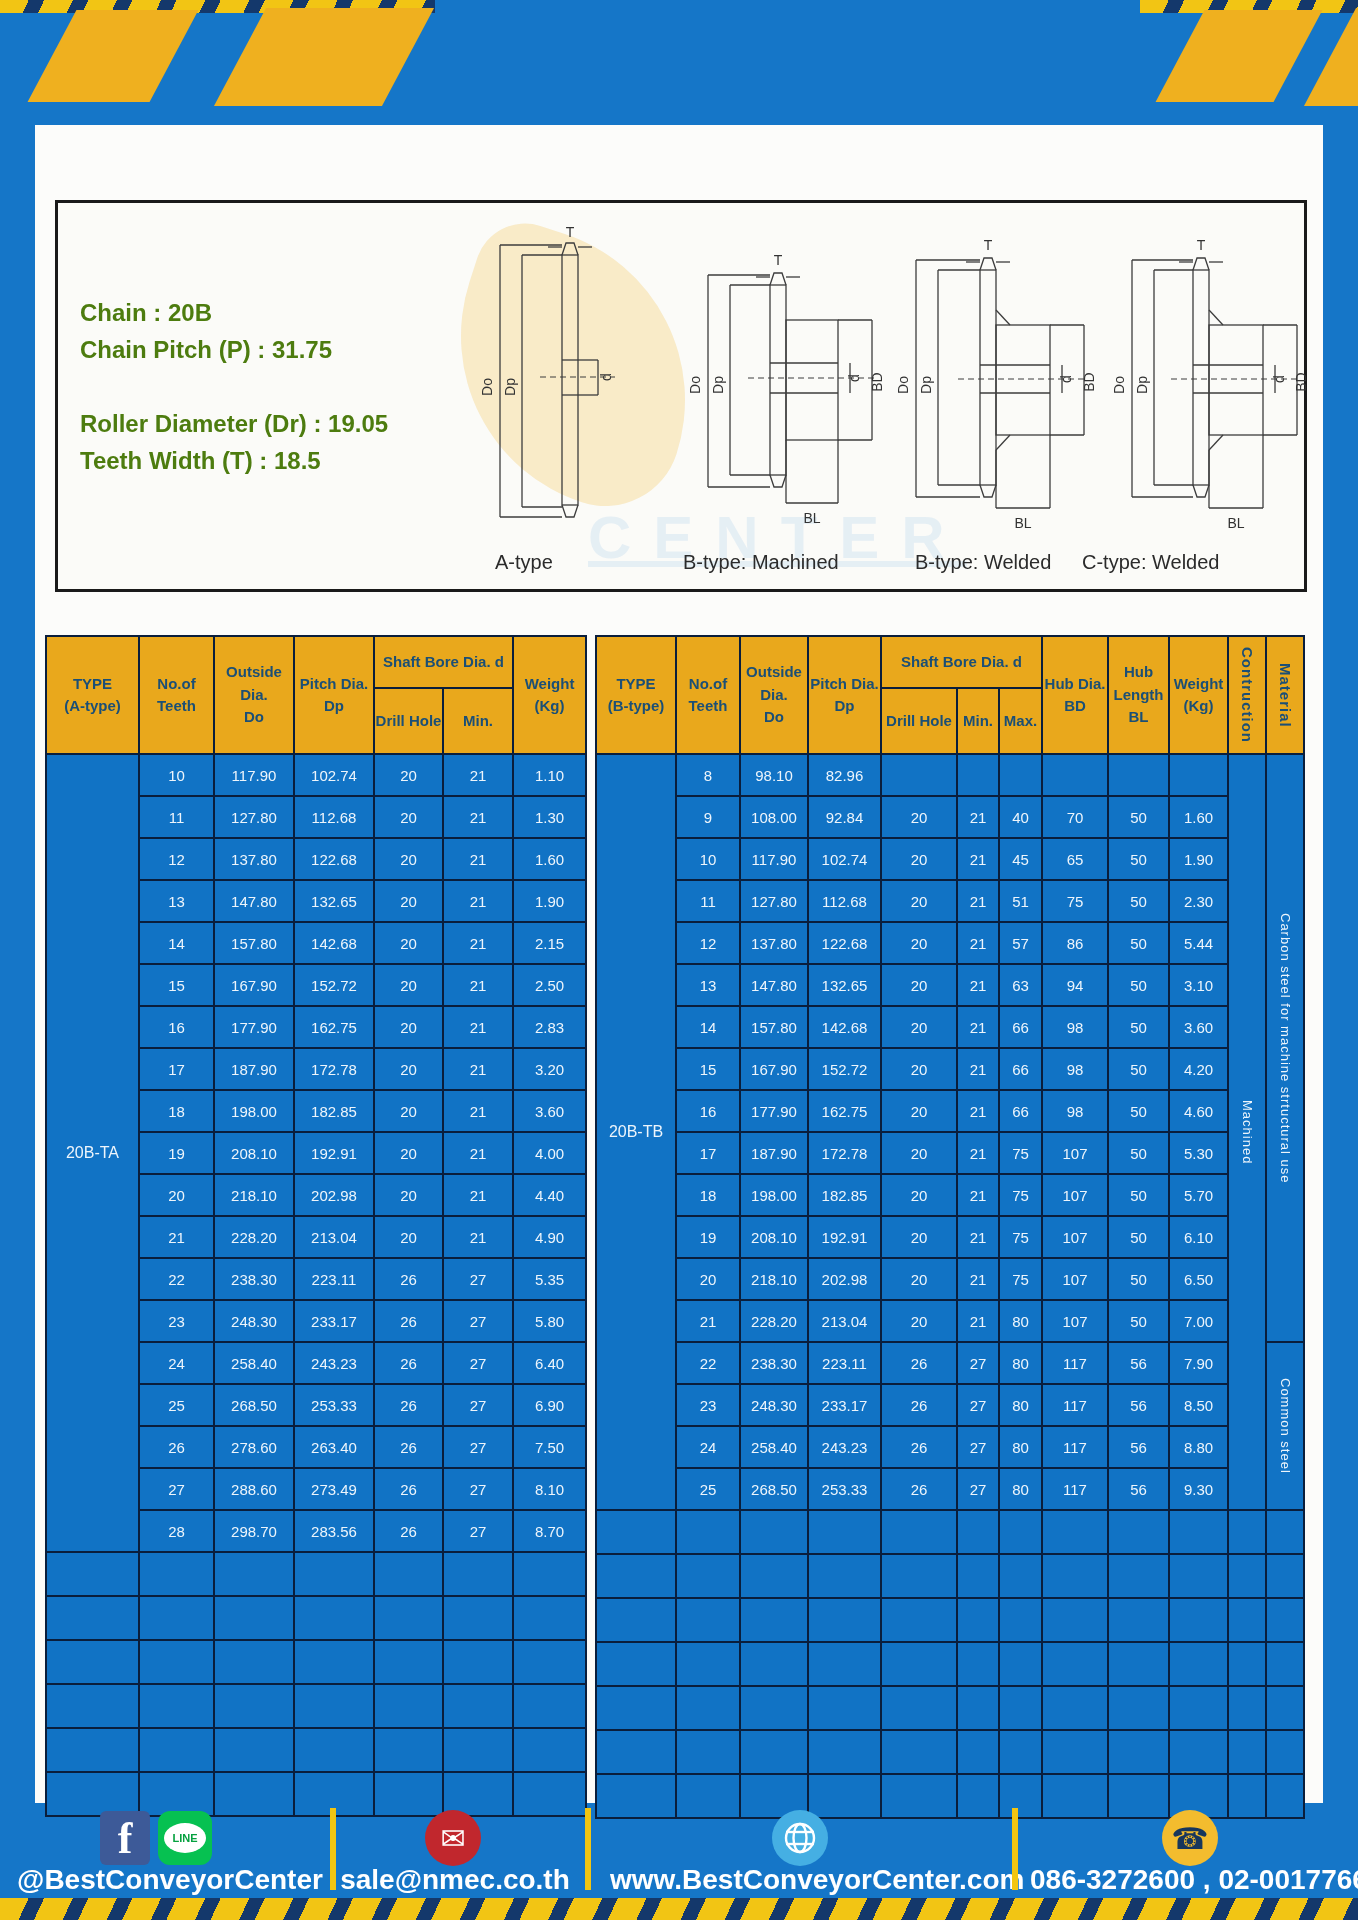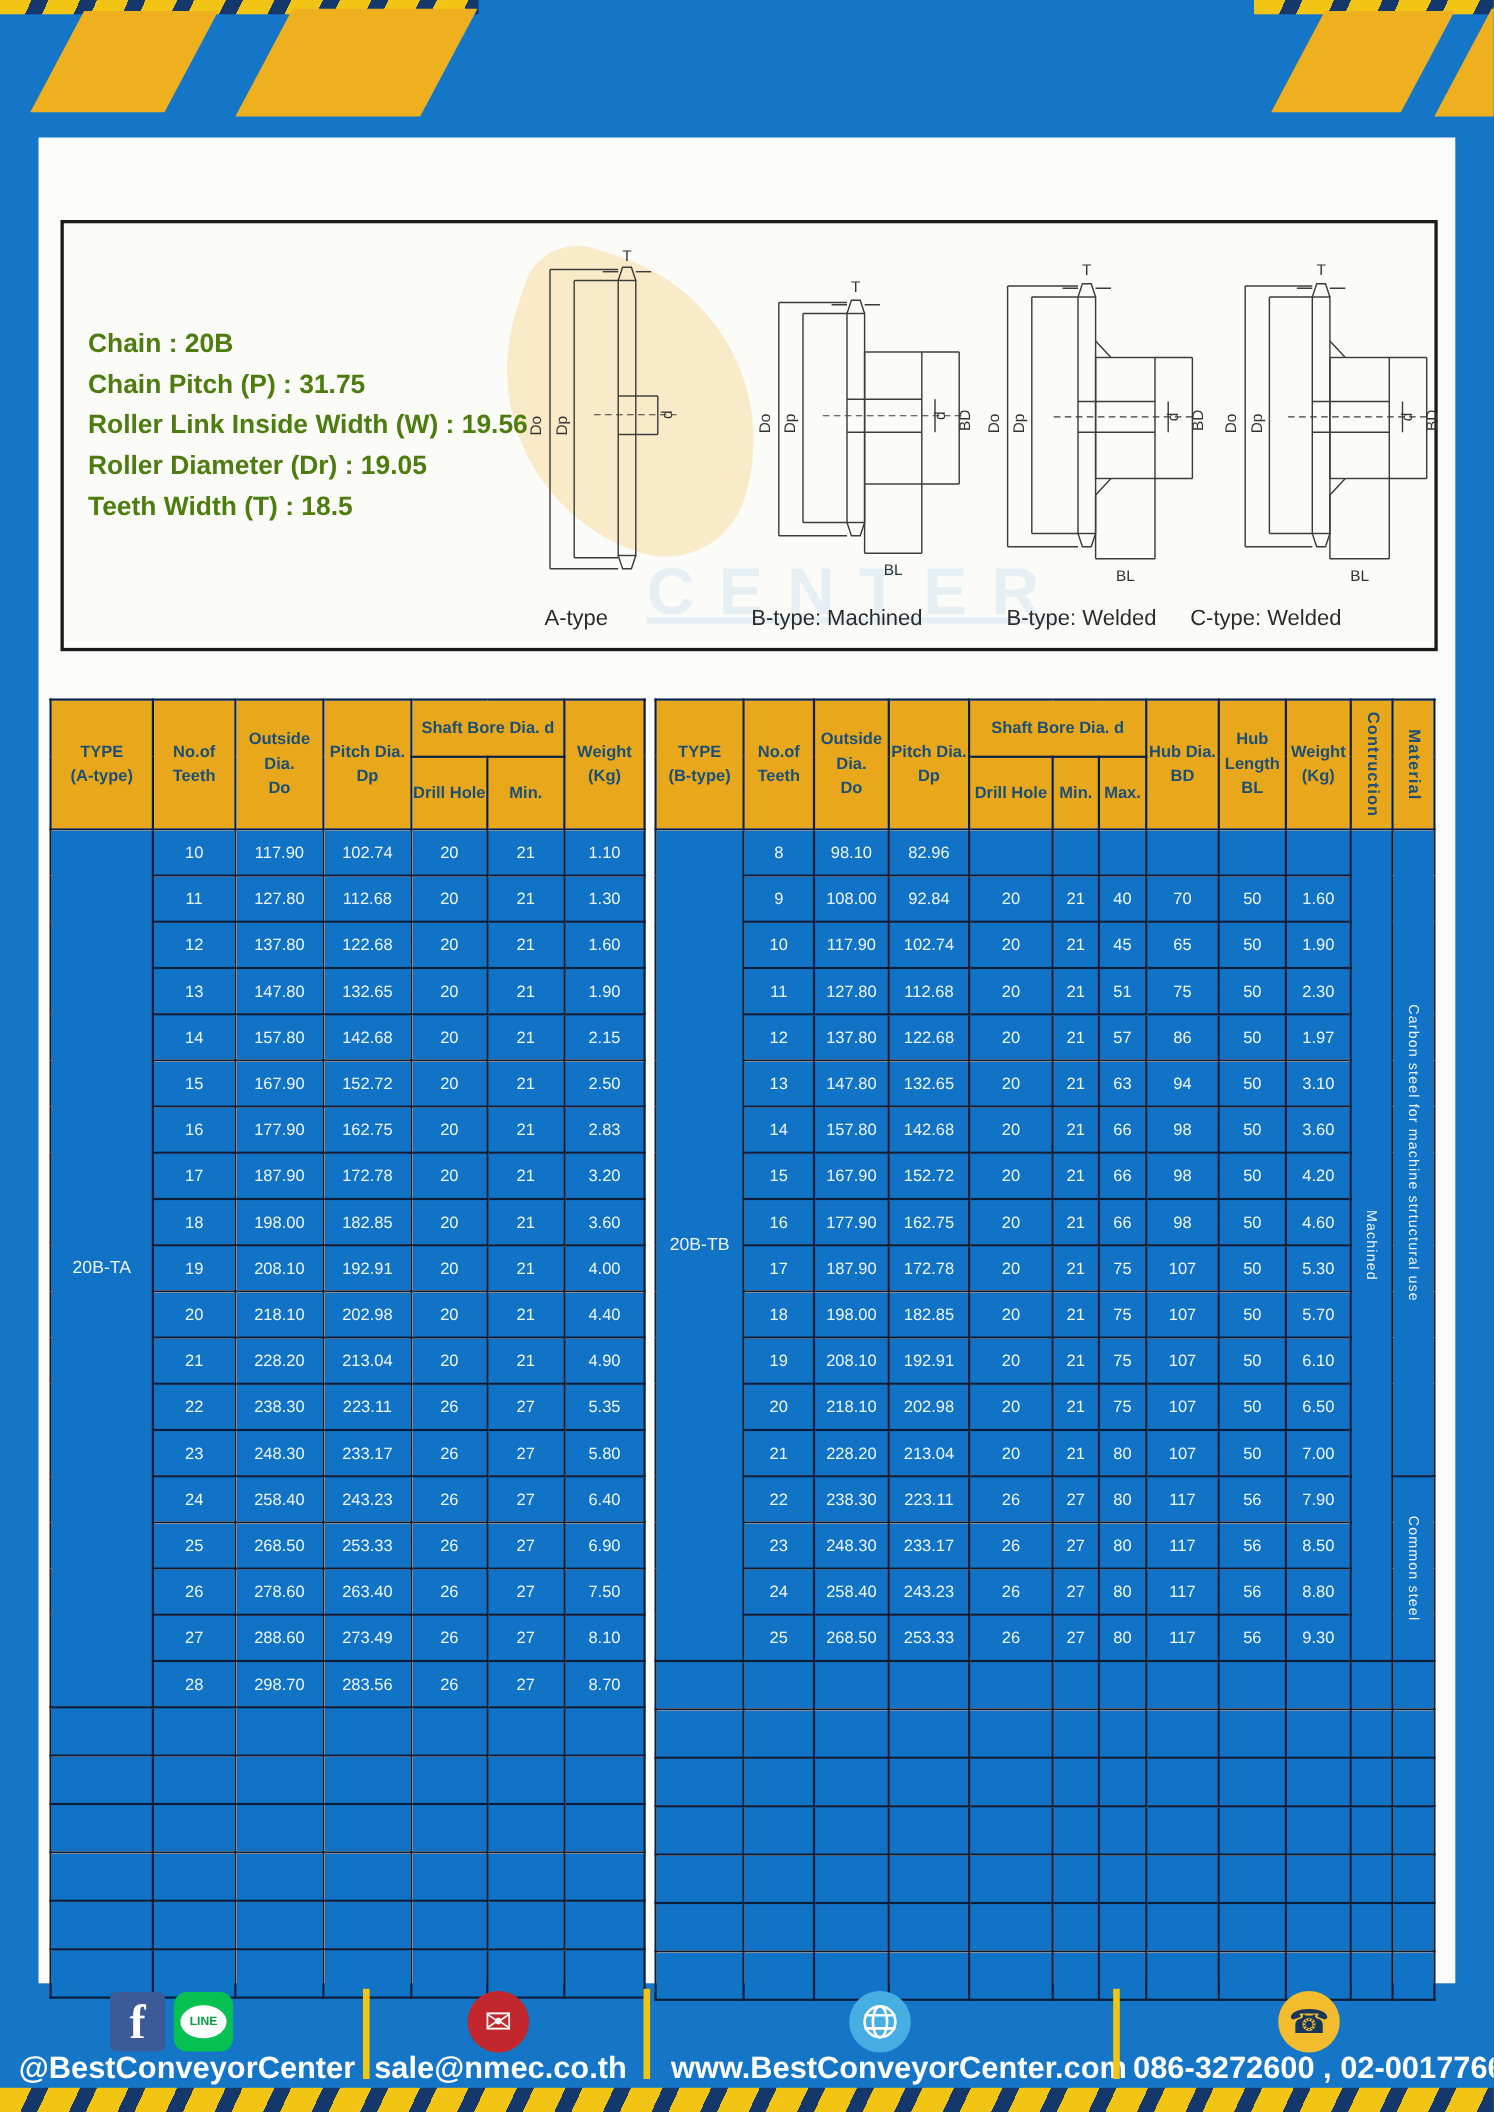--- a/index.html
+++ b/index.html
@@ -64,21 +64,20 @@
 
   <div id="sheet"></div>
 
 
   <div id="spec-box">
     <div class="swirl" style="left:390px;top:40px;width:250px;height:250px;transform:rotate(18deg);"></div>
     <div class="wm" style="left:530px;top:300px;font-size:60px;opacity:.35;text-decoration:underline;">CENTER</div>
 
     <div class="spec-line" style="top:96px;">Chain  : 20B</div>
     <div class="spec-line" style="top:133px;">Chain Pitch (P)  :  31.75</div>
-    <div class="spec-line" style="top:170px;">Roller Link Inside Width (W)  :  19.56</div>
     <div class="spec-line" style="top:207px;">Roller Diameter (Dr)  : 19.05</div>
     <div class="spec-line" style="top:244px;">Teeth Width (T)  :  18.5</div>
 
     <svg class="dia" style="left:412px;" width="170" height="310" viewBox="0 0 170 310">
       <path d="M92,30 L96,18 L104,18 L108,30"></path>
       <rect x="92" y="30" width="16" height="250"></rect>
       <path d="M92,280 L96,292 L104,292 L108,280"></path>
       <line x1="92" y1="135" x2="108" y2="135"></line>
       <line x1="92" y1="170" x2="108" y2="170"></line>
       <line class="dash" x1="70" y1="152" x2="145" y2="152"></line>
@@ -536,21 +535,21 @@
         </tr>
         <tr>
           <td>12</td>
           <td>137.80</td>
           <td>122.68</td>
           <td>20</td>
           <td>21</td>
           <td>57</td>
           <td>86</td>
           <td>50</td>
-          <td>1.97</td>
+          <td>5.44</td>
         </tr>
         <tr>
           <td>13</td>
           <td>147.80</td>
           <td>132.65</td>
           <td>20</td>
           <td>21</td>
           <td>63</td>
           <td>94</td>
           <td>50</td>

